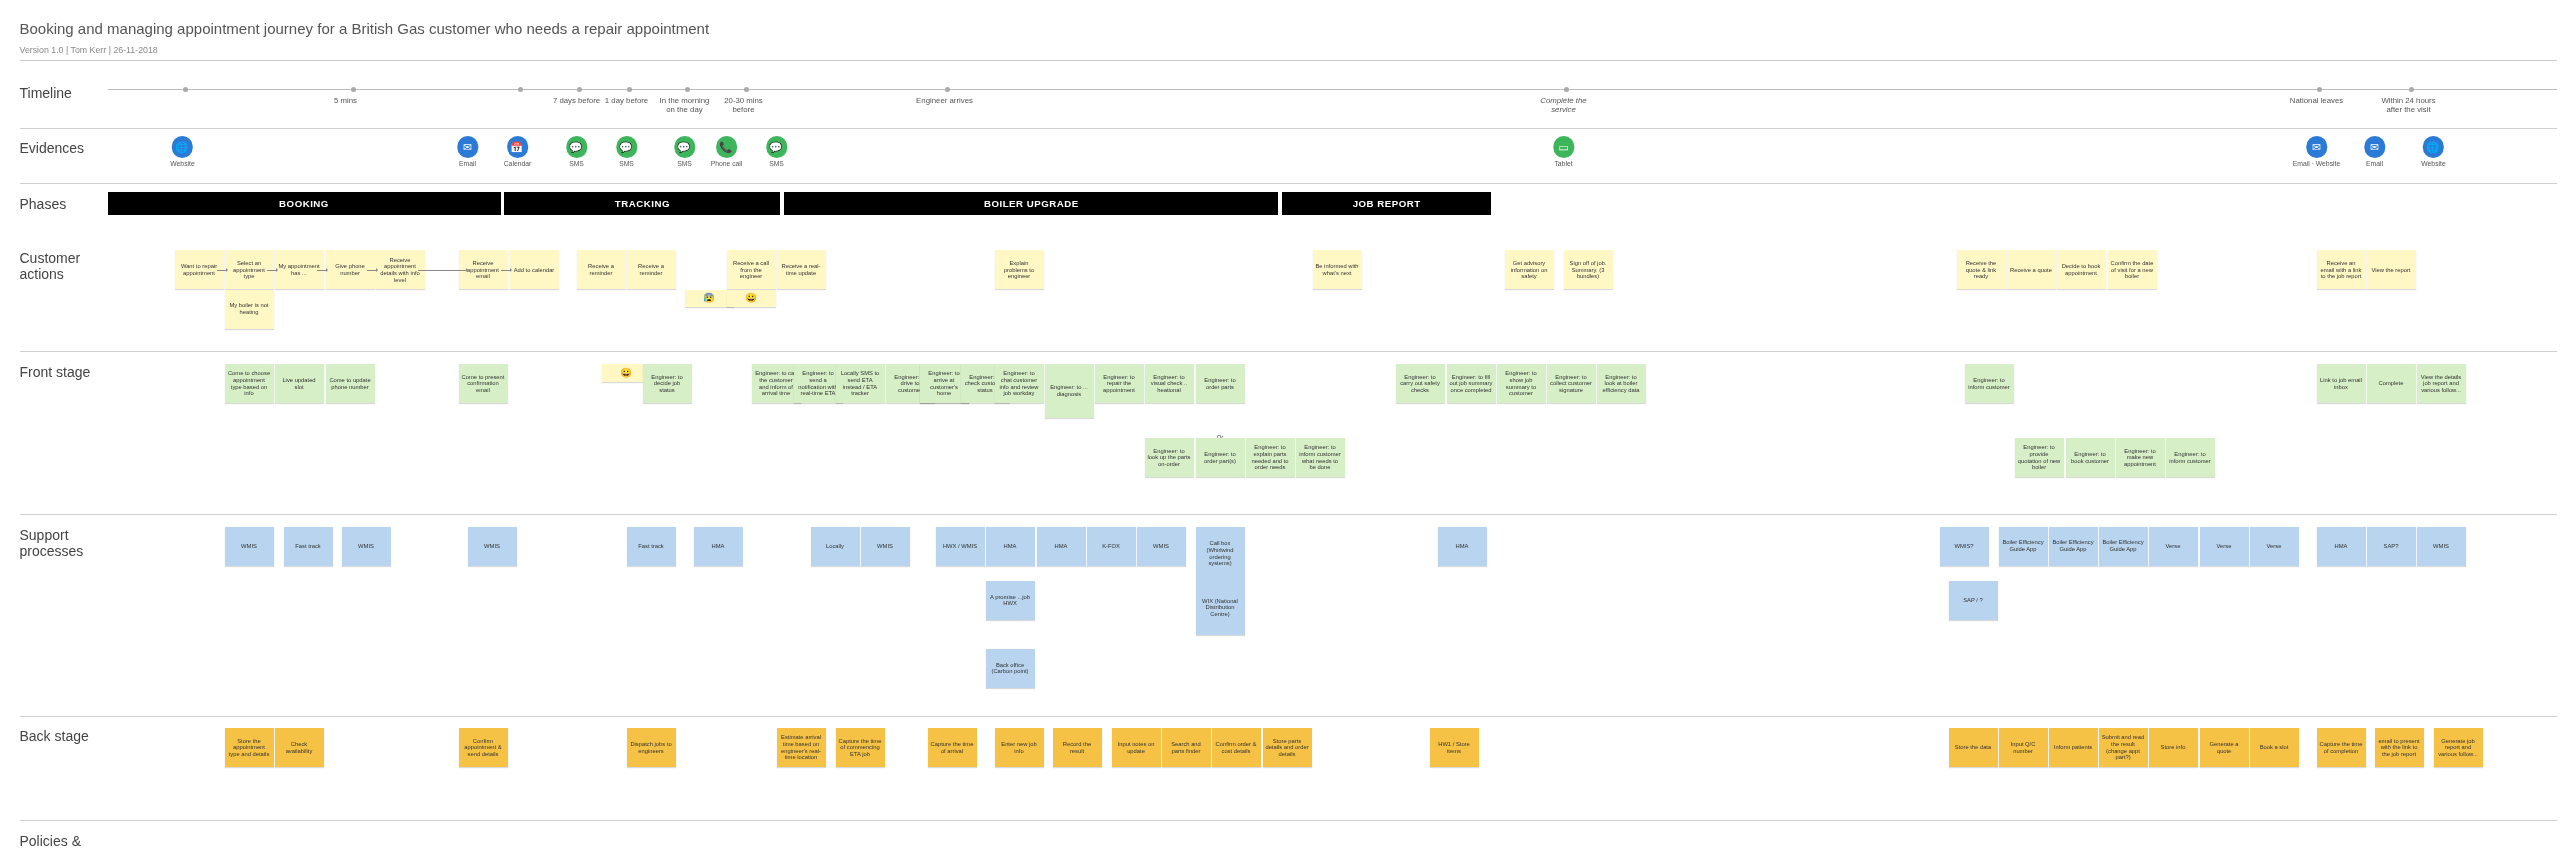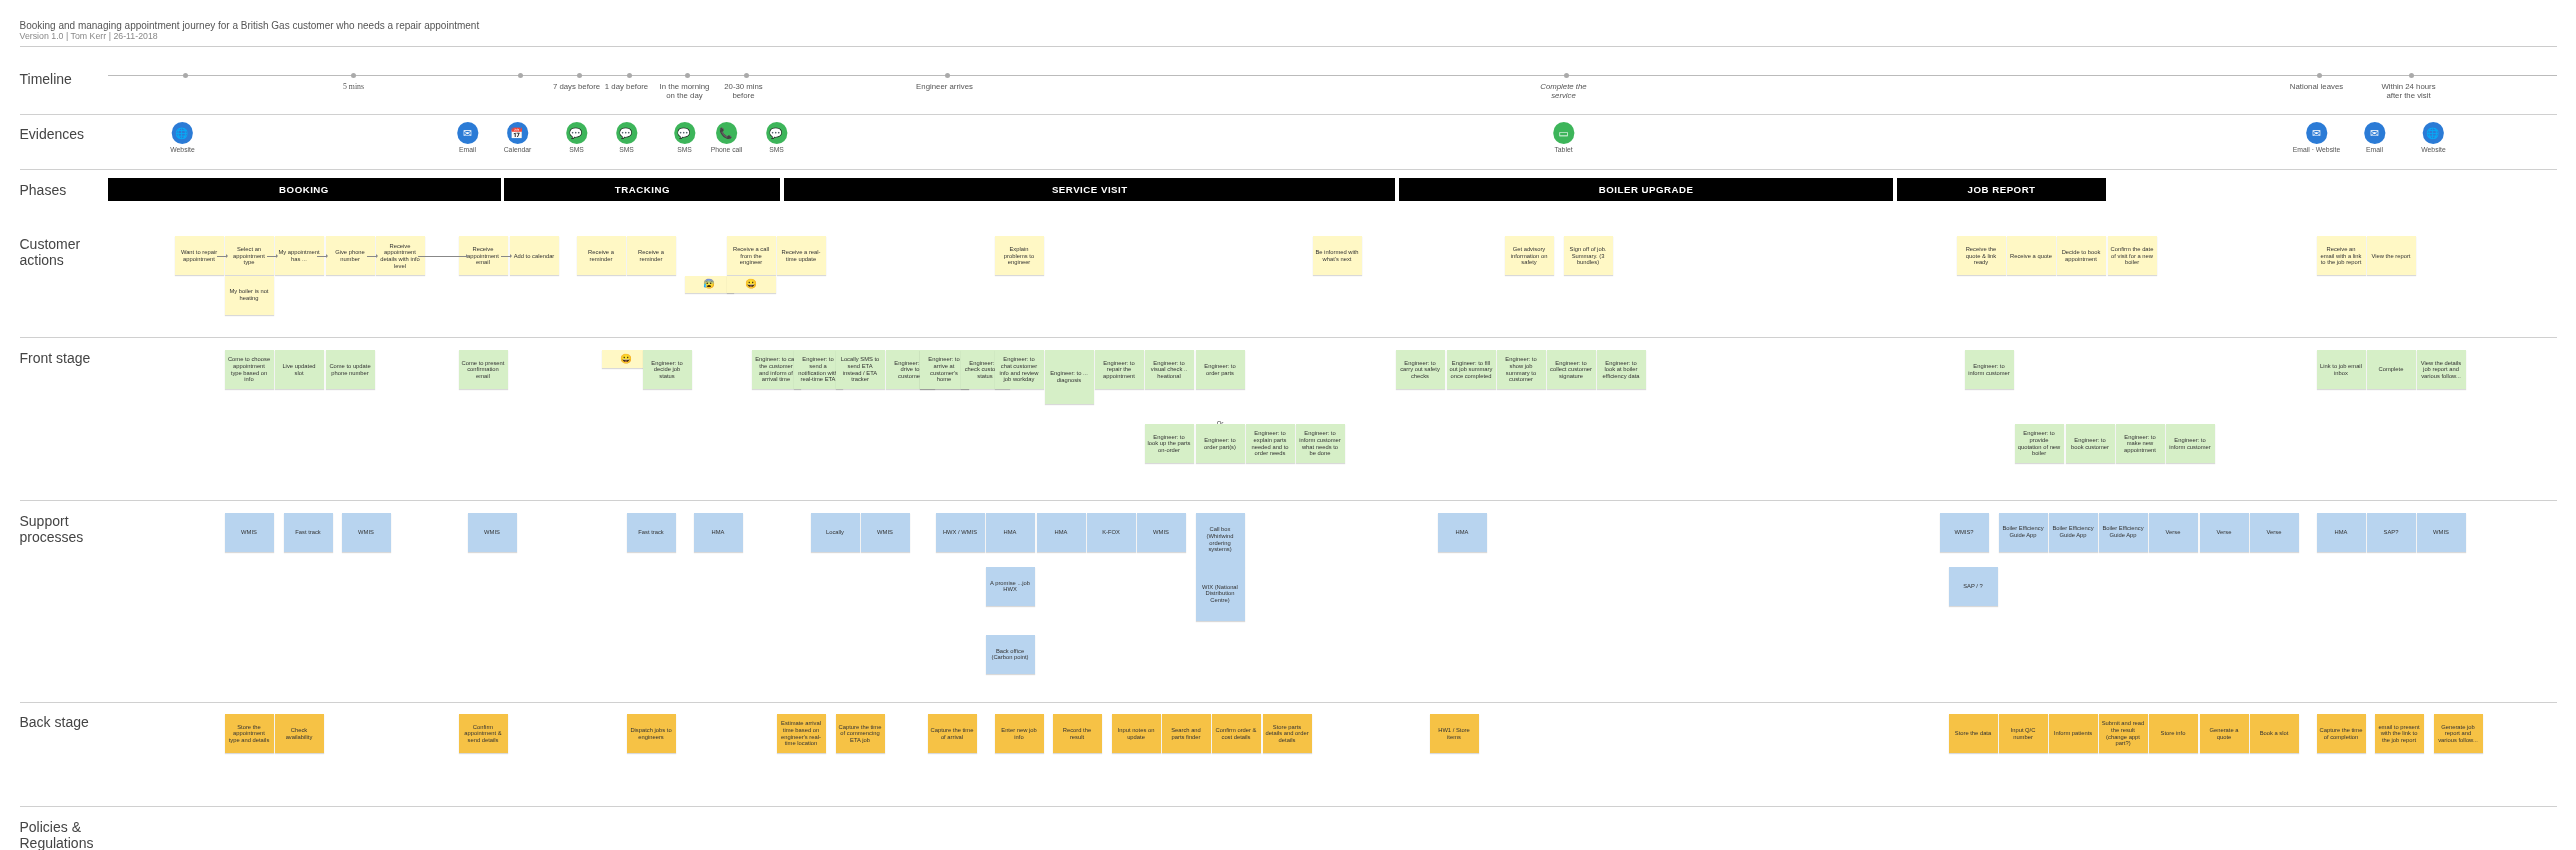--- a/index.html
+++ b/index.html
@@ -1,18 +1,18 @@
 <!DOCTYPE html>
 <html><head>
 <meta charset="utf-8">
 <style>
   html,body{margin:0;padding:0;font-family:-apple-system,Helvetica,Arial,sans-serif;color:#333;background:#fff}
   .page{width:2576px;padding:19.5px 19.5px 39px 19.5px;box-sizing:border-box}
   h1{font-size:19.5px;font-weight:600;margin:0 0 5.8px 0}
-  .sub{font-size:10px;color:#555;margin-bottom:0}
+  .sub{font-size:15px;color:#555;margin-bottom:8px}
   .meta{font-size:8.8px;color:#888;border-bottom:1px solid #ccc;padding-bottom:5.8px;margin-bottom:11.7px}
   .grid{position:relative}
   .row{display:flex;align-items:flex-start;border-bottom:1px solid #d0d0d0;padding:7.8px 0;min-height:39px}
   .row.tall{min-height:88px}
   .row.xl{min-height:136px}
   .lab{flex:0 0 88px;font-size:14px;color:#444;padding-top:3.9px}
   .track{flex:1;position:relative;height:100%}
   .phasebar{flex:1;display:flex;gap:3.9px}
   .phase{background:#000;color:#fff;font-size:9.7px;font-weight:600;text-align:center;padding:5.8px 0;letter-spacing:0.5px}
   .tl-dot{position:absolute;top:5.8px;width:5.8px;height:5.8px;border-radius:50%;background:#aaa}
@@ -38,21 +38,21 @@
   <div class="meta">Version 1.0 | Tom Kerr | 26-11-2018</div>
 
   <div class="grid">
 
     <div class="row">
       <div class="lab">Timeline</div>
       <div class="track" id="timeline-track">
         <div class="timeline-line"></div>
       <div class="tl-dot" style="left: 75px;"></div>
           <div class="tl-dot" style="left: 243px;"></div>
-          <div class="tl-label" style="left: 246px; font-family: Liberation Serif, serif;">5 mins</div>
+          <div class="tl-label" style="left: 238px;">5 mins</div>
           <div class="tl-dot" style="left: 410px;"></div>
           <div class="tl-dot" style="left: 469px;"></div>
           <div class="tl-label" style="left: 469px;">7 days before</div>
           <div class="tl-dot" style="left: 519px;"></div>
           <div class="tl-label" style="left: 519px;">1 day before</div>
           <div class="tl-dot" style="left: 577px;"></div>
           <div class="tl-label" style="left: 577px; width: 58px; white-space: normal;">In the morning on the day</div>
           <div class="tl-dot" style="left: 636px;"></div>
           <div class="tl-label" style="left: 636px; width: 58px; white-space: normal;">20-30 mins before</div>
           <div class="tl-dot" style="left: 837px;"></div>
@@ -118,21 +118,20 @@
             <div>Website</div>
           </div>
         </div>
     </div>
 
     <div class="row" style="border-bottom:none">
       <div class="lab">Phases</div>
       <div class="phasebar" id="phase-bar">
           <div class="phase" style="width: 393px;">BOOKING</div>
           <div class="phase" style="width: 276px;">TRACKING</div>
-          <div class="phase" style="width: 611px;">SERVICE VISIT</div>
           <div class="phase" style="width: 494px;">BOILER UPGRADE</div>
           <div class="phase" style="width: 209px;">JOB REPORT</div>
         </div>
     </div>
 
     <div class="row tall">
       <div class="lab">Customer actions</div>
       <div class="track" id="customer-track" style="height:97px">
           <div class="note yellow" style="left: 67px; top: 3.9px;">Want to repair appointment</div>
           <div class="note yellow" style="left: 117px; top: 3.9px;">Select an appointment type</div>

